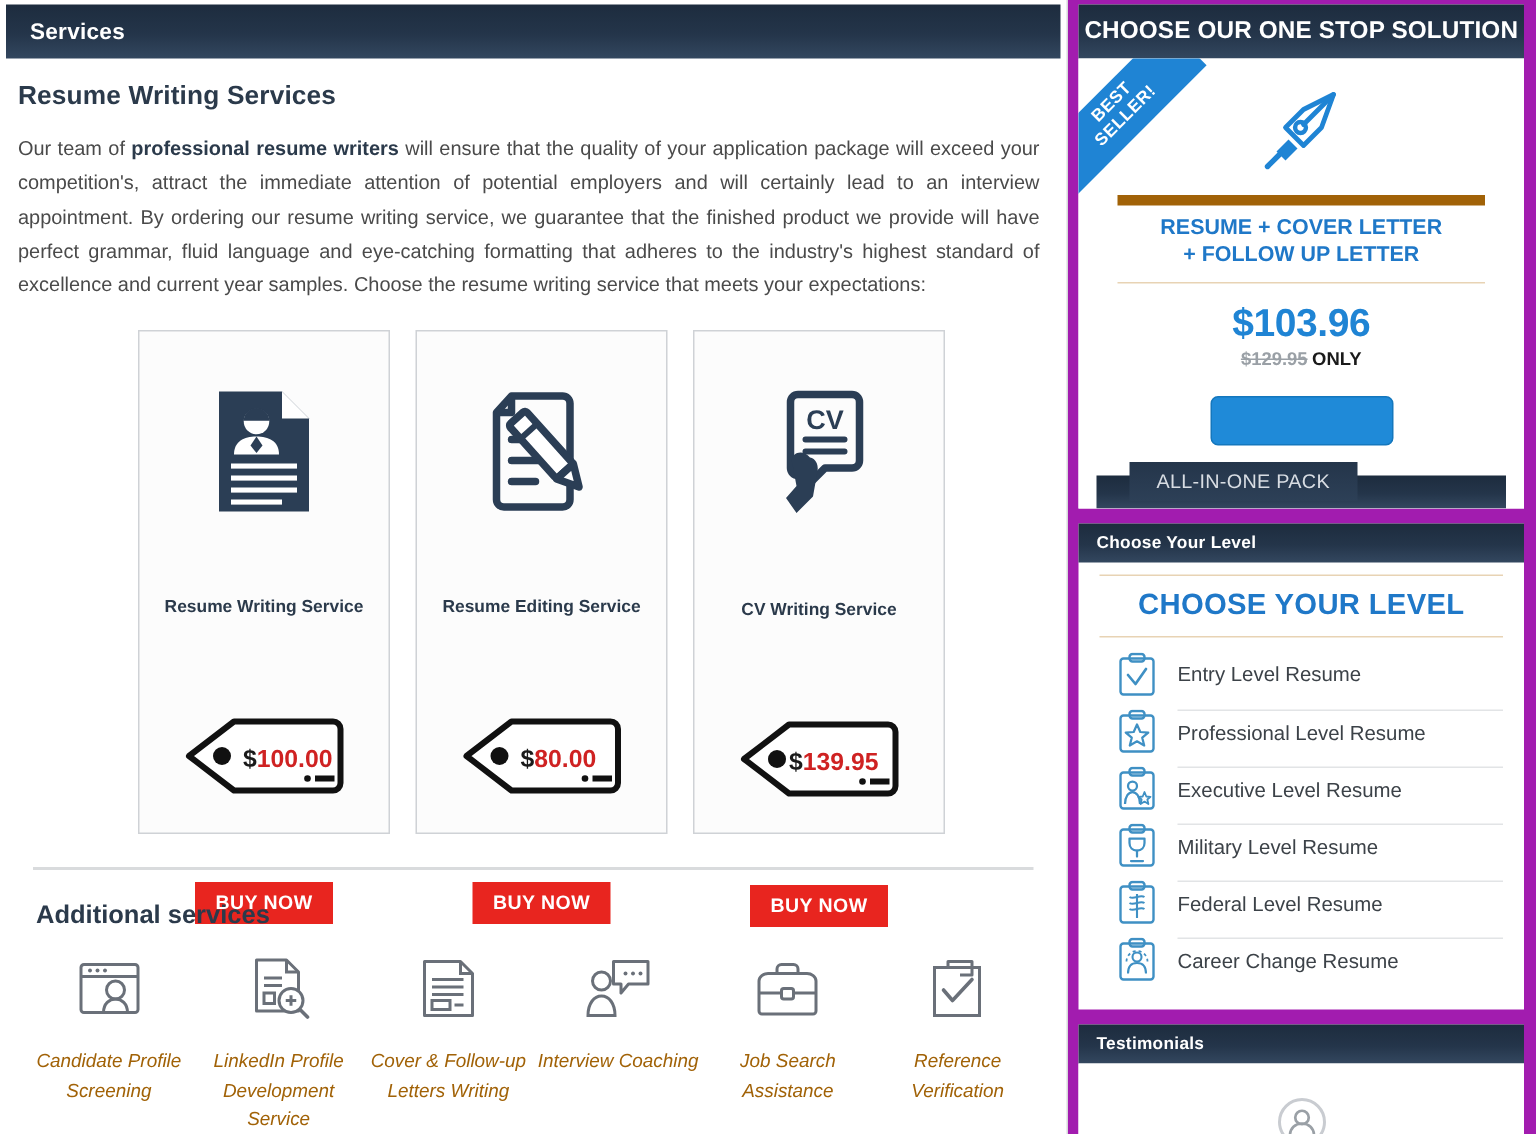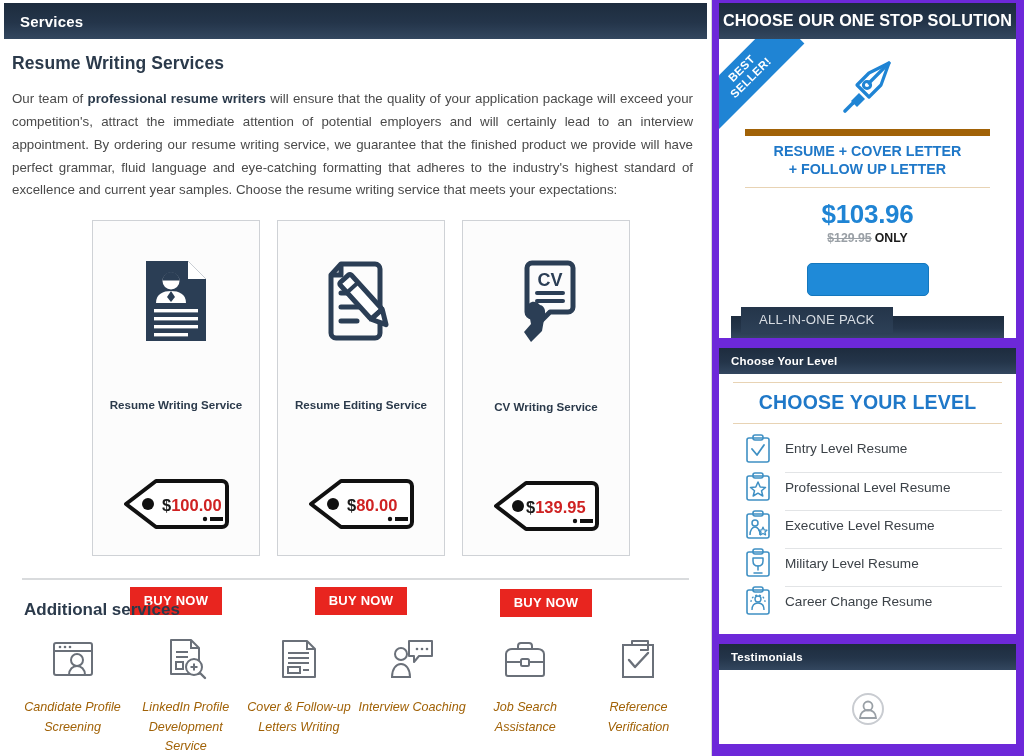--- a/index.html
+++ b/index.html
@@ -134,21 +134,21 @@
     color: #a16207;
     line-height: 1.55;
     max-width: 114px;
     font-style: italic;
   }
 
   
   .side-col {
     width: 312px;
     height: 756px;
-    background: #6d28d9;
+    background: #a21caf;
     padding: 3px 8px 0 7px;
   }
   .widget { background: #ffffff; margin-bottom: 10px; }
   .widget-title {
     background: linear-gradient(to bottom, #1d2c3e 0%, #24354a 55%, #33475f 100%);
     color: #ffffff;
     font-size: 11.5px;
     font-weight: bold;
     padding: 7px 0 7px 12px;
     letter-spacing: .2px;
@@ -222,21 +222,21 @@
     cursor: pointer;
   }
   .promo-foot {
     margin-top: 20px;
     background: linear-gradient(to bottom, #1d2c3e 0%, #24354a 55%, #33475f 100%);
     height: 22px;
     position: relative;
   }
   .promo-foot-tab {
     position: absolute;
-    left: 10px; top: -9px;
+    left: 22px; top: -9px;
     background: linear-gradient(to bottom, #24354a 0%, #2d4057 100%);
     color: #d8dde3;
     font-size: 13.2px;
     padding: 5px 18px 6px 18px;
     letter-spacing: .2px;
   }
 
   
   .level-inner { padding: 8px 14px 14px 14px; }
   .level-h {
@@ -539,20 +539,31 @@
               <svg width="26" height="30" viewBox="0 0 26 30">
                   <rect x="2" y="4" width="22" height="24" rx="2" fill="none" stroke="#3f90c4" stroke-width="1.6"></rect>
                   <rect x="8" y="1" width="10" height="5" rx="2" fill="none" stroke="#3f90c4" stroke-width="1.6"></rect>
                   <path d="M8 10 H18 V13 c0 3 -2 5 -5 5 s-5 -2 -5 -5 Z" fill="none" stroke="#3f90c4" stroke-width="1.5" stroke-linejoin="round"></path>
                   <path d="M13 18 V22 M9 25 H17" stroke="#3f90c4" stroke-width="1.5" stroke-linecap="round"></path>
                 </svg>
             </span>
             <span class="level-text">Military Level Resume</span>
           </div>
 
+          <div class="level-item">
+            <span class="level-ico">
+              <svg width="26" height="30" viewBox="0 0 26 30">
+                  <rect x="2" y="4" width="22" height="24" rx="2" fill="none" stroke="#3f90c4" stroke-width="1.6"></rect>
+                  <rect x="8" y="1" width="10" height="5" rx="2" fill="none" stroke="#3f90c4" stroke-width="1.6"></rect>
+                  <path d="M13 9 V25" stroke="#3f90c4" stroke-width="1.4"></path>
+                  <path d="M8 11 c3 2 7 -2 10 0 M8 15 c3 2 7 -2 10 0 M8 19 c3 2 7 -2 10 0" fill="none" stroke="#3f90c4" stroke-width="1.3"></path>
+                </svg>
+            </span>
+            <span class="level-text">Federal Level Resume</span>
+          </div>
 
           <div class="level-item">
             <span class="level-ico">
               <svg width="26" height="30" viewBox="0 0 26 30">
                   <rect x="2" y="4" width="22" height="24" rx="2" fill="none" stroke="#3f90c4" stroke-width="1.6"></rect>
                   <rect x="8" y="1" width="10" height="5" rx="2" fill="none" stroke="#3f90c4" stroke-width="1.6"></rect>
                   <circle cx="13" cy="13" r="3" fill="none" stroke="#3f90c4" stroke-width="1.4"></circle>
                   <path d="M7 24 c0-5 2.5-7 6-7 s6 2 6 7" fill="none" stroke="#3f90c4" stroke-width="1.4"></path>
                   <path d="M6 16 a7 7 0 0 1 14 0" fill="none" stroke="#3f90c4" stroke-width="1.2" stroke-dasharray="2 2"></path>
                 </svg>

